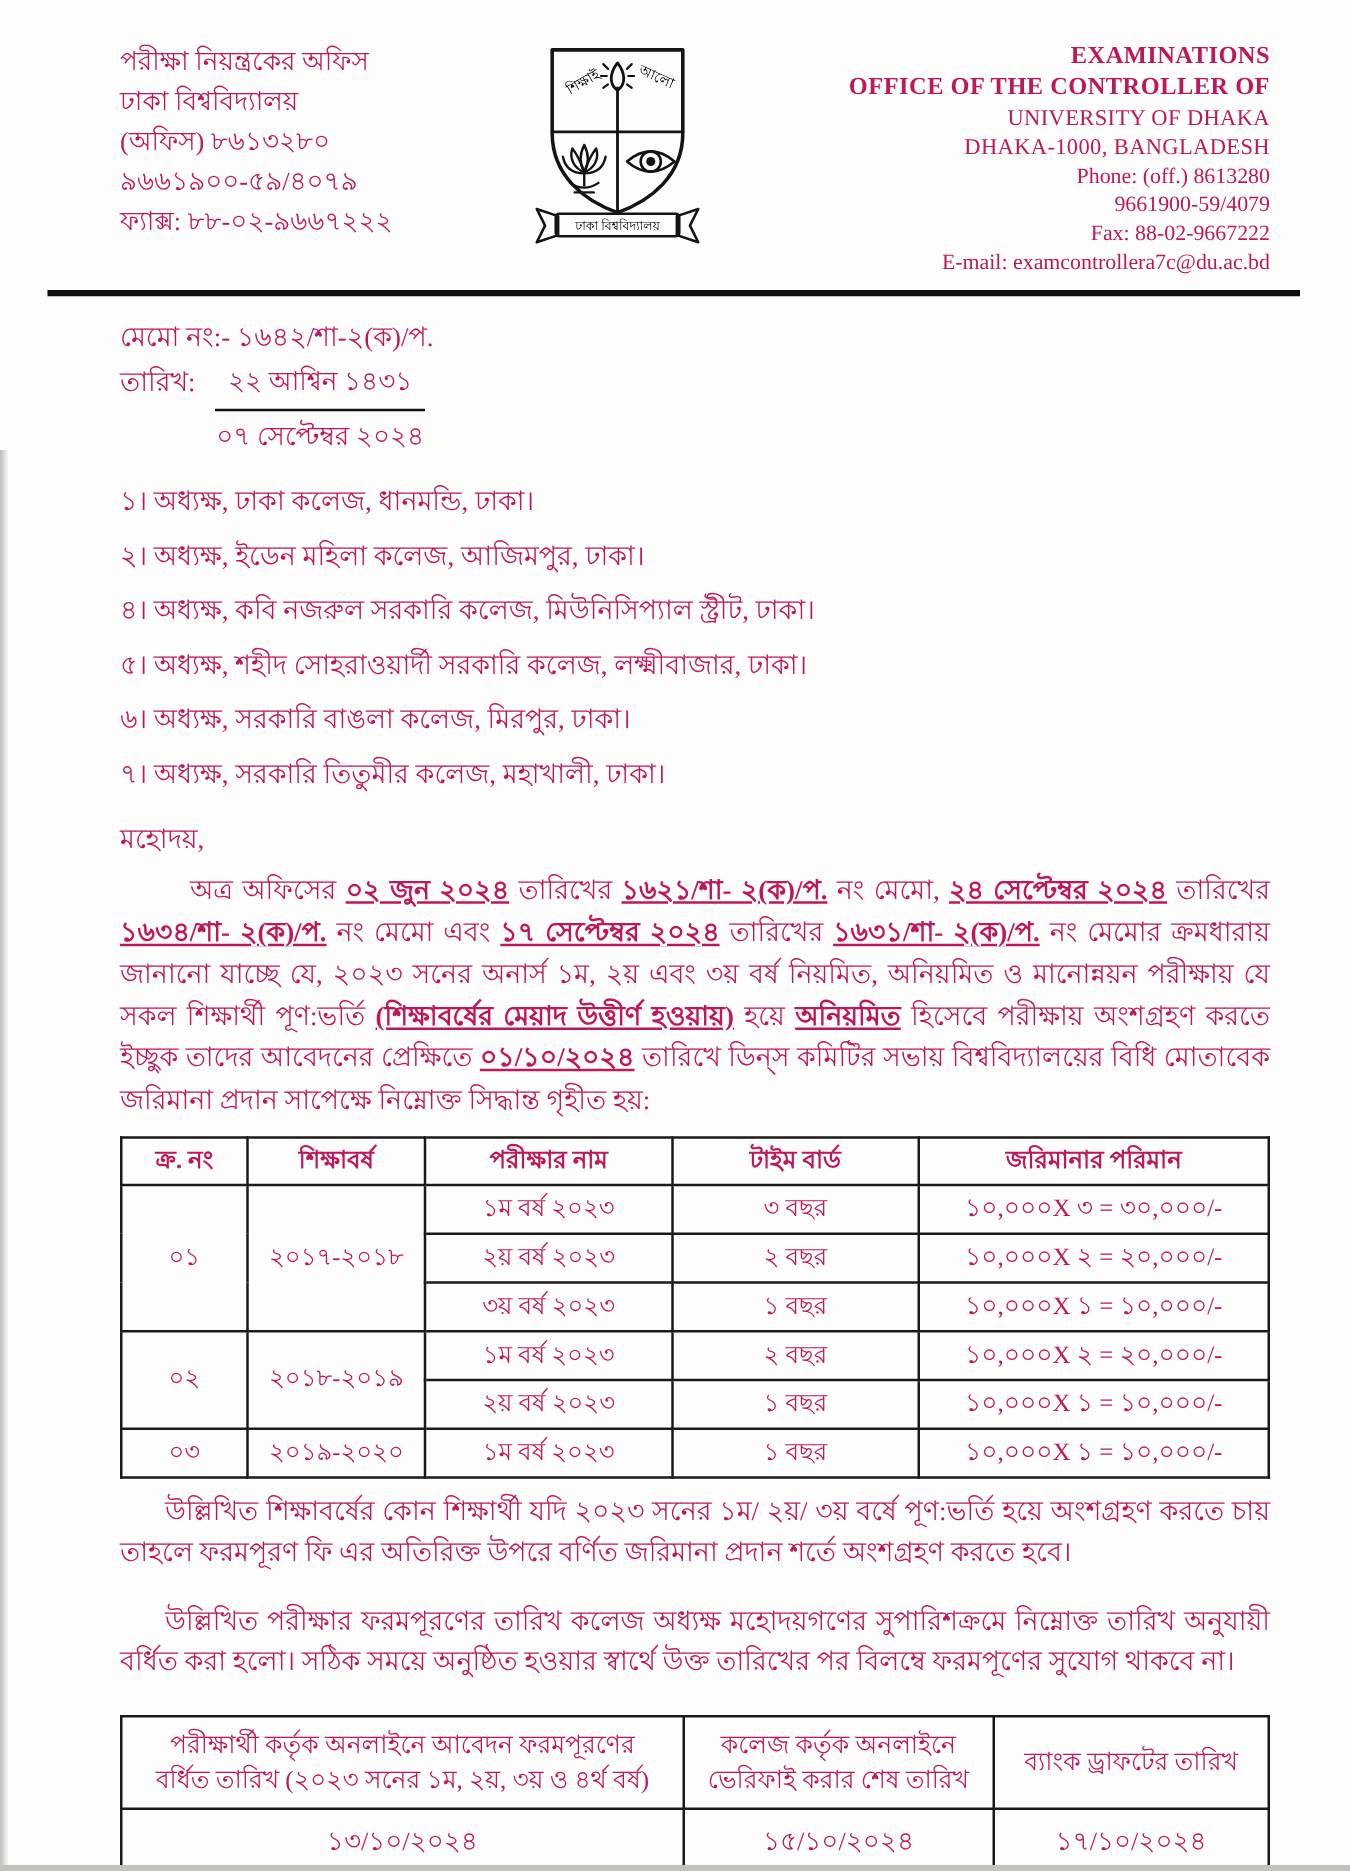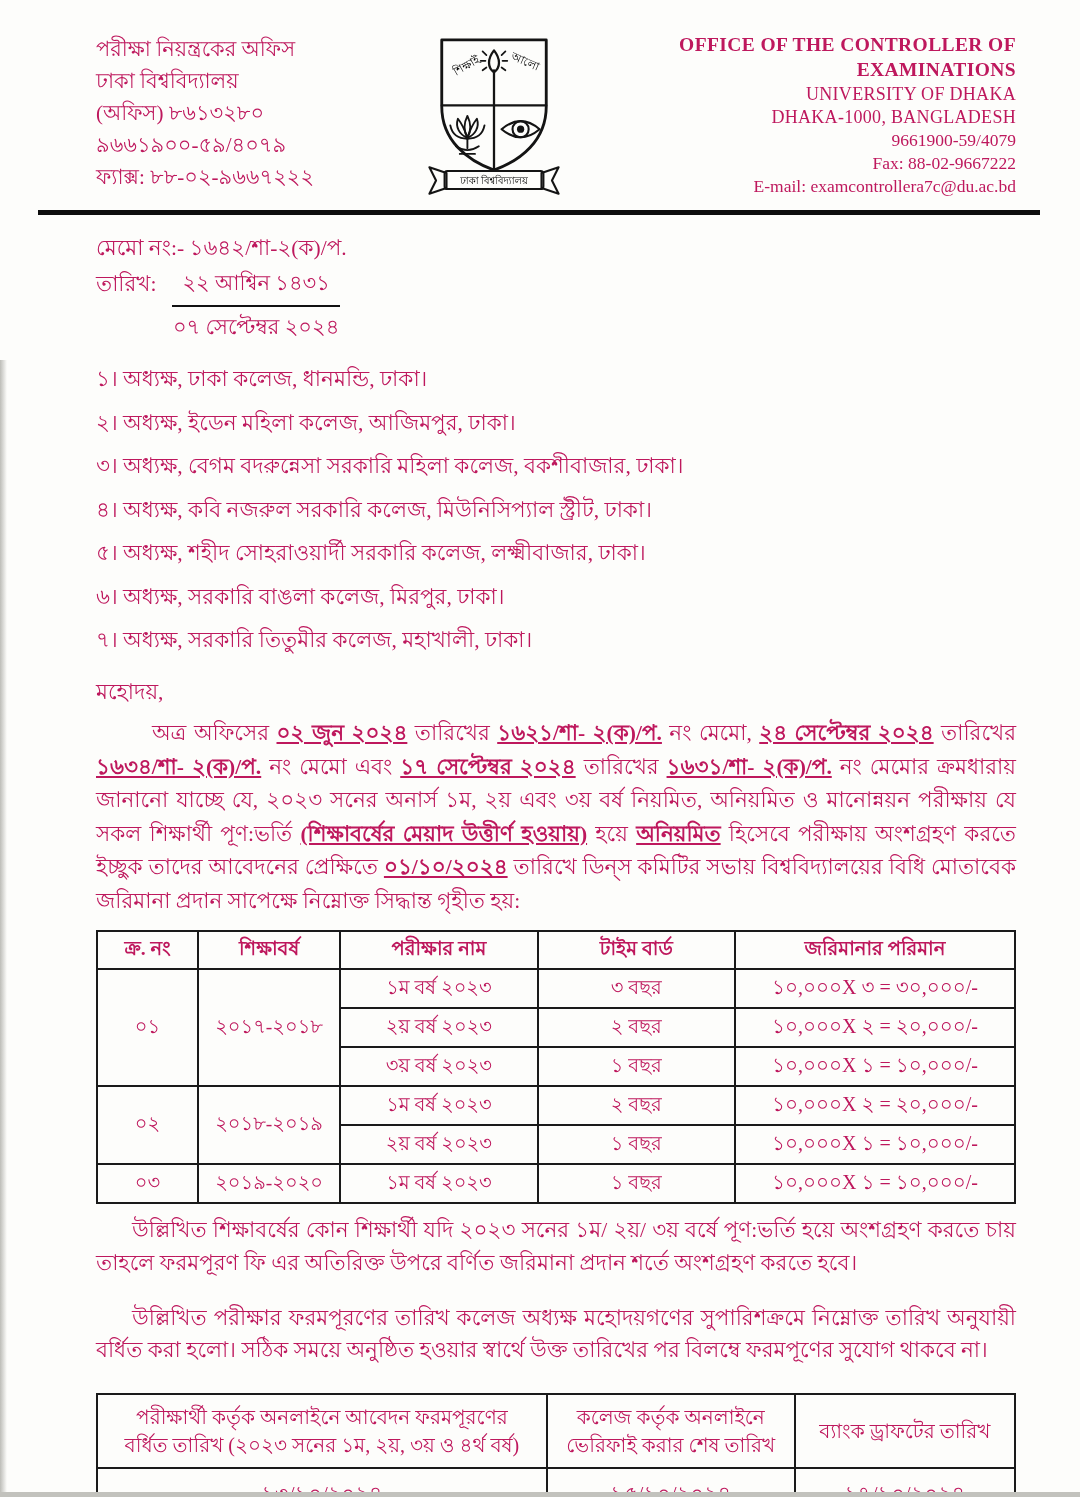--- a/index.html
+++ b/index.html
@@ -94,24 +94,25 @@
         <g>
           <path class="ink" stroke-width="2.2" d="M30,150 L12,144 L19,158 L12,172 L30,166 Z"></path>
           <path class="ink" stroke-width="2.2" d="M130,150 L148,144 L141,158 L148,172 L130,166 Z"></path>
           <rect class="ink" stroke-width="2.2" x="28" y="148" width="104" height="19" rx="3"></rect>
           <text x="80" y="162" font-size="10.5" text-anchor="middle">ঢাকা বিশ্ববিদ্যালয়</text>
         </g>
       </svg>
     </div>
 
     <div class="hdr-right">
+      <div class="org">EXAMINATIONS</div>
       <div class="org">OFFICE OF THE CONTROLLER OF</div>
-      <div class="org">EXAMINATIONS</div>
       <div class="uni">UNIVERSITY OF DHAKA</div>
       <div class="uni">DHAKA-1000, BANGLADESH</div>
+      <div>Phone: (off.) 8613280</div>
       <div>9661900-59/4079</div>
       <div>Fax: 88-02-9667222</div>
       <div>E-mail: examcontrollera7c@du.ac.bd</div>
     </div>
   </div>
 
   <div class="rule"></div>
 
   <div class="memo-row">
     <div>মেমো নং:- ১৬৪২/শা-২(ক)/প.</div>
@@ -120,21 +121,20 @@
       <span class="dates">
         <span class="d1">২২ আশ্বিন ১৪৩১</span>
         <span class="d2">০৭ সেপ্টেম্বর ২০২৪</span>
       </span>
     </div>
   </div>
 
   <div class="recipients">
     <div>১। অধ্যক্ষ, ঢাকা কলেজ, ধানমন্ডি, ঢাকা।</div>
     <div>২। অধ্যক্ষ, ইডেন মহিলা কলেজ, আজিমপুর, ঢাকা।</div>
-    <div>৩। অধ্যক্ষ, বেগম বদরুন্নেসা সরকারি মহিলা কলেজ, বকশীবাজার, ঢাকা।</div>
     <div>৪। অধ্যক্ষ, কবি নজরুল সরকারি কলেজ, মিউনিসিপ্যাল স্ট্রীট, ঢাকা।</div>
     <div>৫। অধ্যক্ষ, শহীদ সোহরাওয়ার্দী সরকারি কলেজ, লক্ষ্মীবাজার, ঢাকা।</div>
     <div>৬। অধ্যক্ষ, সরকারি বাঙলা কলেজ, মিরপুর, ঢাকা।</div>
     <div>৭। অধ্যক্ষ, সরকারি তিতুমীর কলেজ, মহাখালী, ঢাকা।</div>
   </div>
 
   <div class="salutation">মহোদয়,</div>
 
   <p class="body-p"><span>অত্র অফিসের </span><span class="b">০২ জুন ২০২৪</span><span> তারিখের </span><span class="b">১৬২১/শা- ২(ক)/প.</span><span> নং মেমো, </span><span class="b">২৪ সেপ্টেম্বর ২০২৪</span><span> তারিখের </span><span class="b">১৬৩৪/শা- ২(ক)/প.</span><span> নং মেমো এবং </span><span class="b">১৭ সেপ্টেম্বর ২০২৪</span><span> তারিখের </span><span class="b">১৬৩১/শা- ২(ক)/প.</span><span> নং মেমোর ক্রমধারায় জানানো যাচ্ছে যে, ২০২৩ সনের অনার্স ১ম, ২য় এবং ৩য় বর্ষ নিয়মিত, অনিয়মিত ও মানোন্নয়ন পরীক্ষায় যে সকল শিক্ষার্থী পূণ:ভর্তি </span><span class="b">(শিক্ষাবর্ষের মেয়াদ উত্তীর্ণ হওয়ায়)</span><span> হয়ে </span><span class="b">অনিয়মিত</span><span> হিসেবে পরীক্ষায় অংশগ্রহণ করতে ইচ্ছুক তাদের আবেদনের প্রেক্ষিতে </span><span class="b">০১/১০/২০২৪</span><span> তারিখে ডিন্‌স কমিটির সভায় বিশ্ববিদ্যালয়ের বিধি মোতাবেক জরিমানা প্রদান সাপেক্ষে নিম্নোক্ত সিদ্ধান্ত গৃহীত হয়:</span></p>
 

